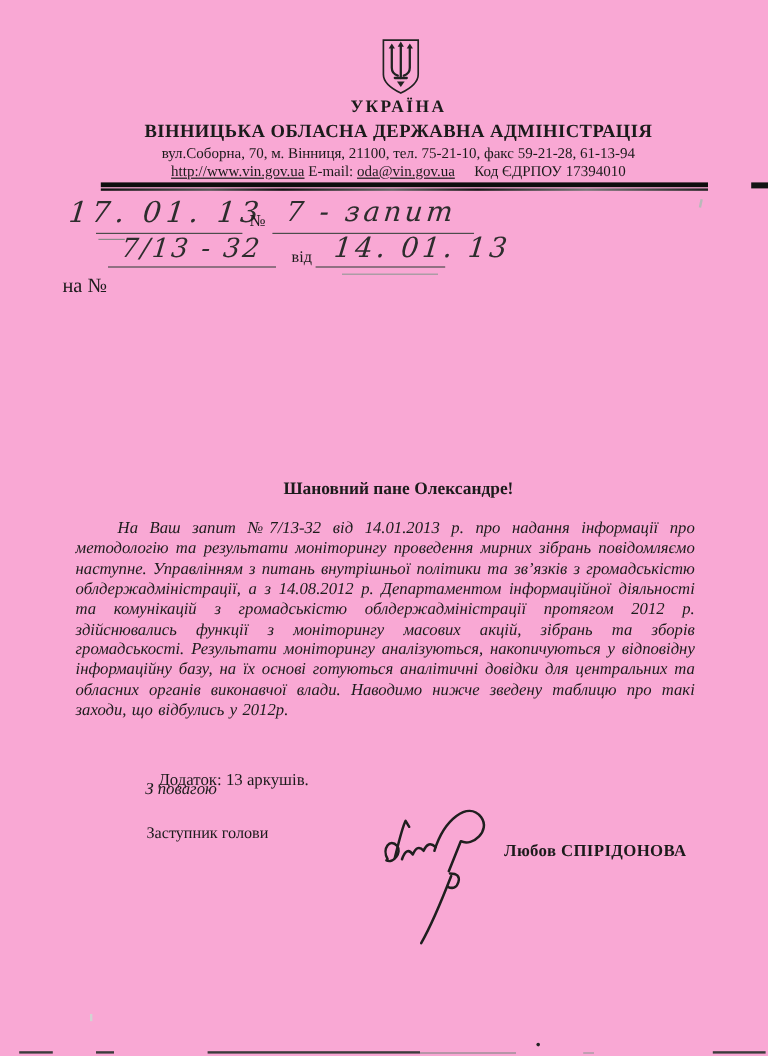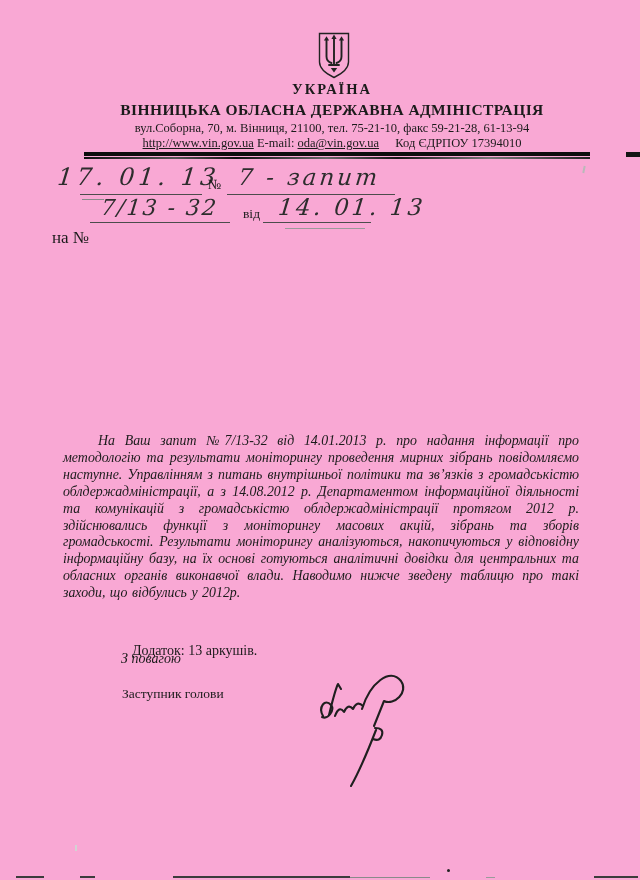--- a/index.html
+++ b/index.html
@@ -109,25 +109,27 @@
 
   <div class="pr-nano">на №</div>
   <div class="hw hw-num2">7/13 - 32</div>
   <div class="pr-vid">від</div>
   <div class="hw hw-date2">14. 01. 13</div>
   <div class="uline ul-c"></div>
   <div class="uline ul-d"></div>
   <div class="uline ul-d2"></div>
   <div class="tick-mark"></div>
 
+  <div class="salutation">Шановний пане Олександре!</div>
   <div class="body-par">На Ваш запит №7/13-32 від 14.01.2013 р. про надання інформації про методологію та результати моніторингу проведення мирних зібрань повідомляємо наступне. Управлінням з питань внутрішньої політики та зв’язків з громадськістю облдержадміністрації, а з 14.08.2012 р. Департаментом інформаційної діяльності та комунікацій з громадськістю облдержадміністрації протягом 2012 р. здійснювались функції з моніторингу масових акцій, зібрань та зборів громадськості. Результати моніторингу аналізуються, накопичуються у відповідну інформаційну базу, на їх основі готуються аналітичні довідки для центральних та обласних органів виконавчої влади. Наводимо нижче зведену таблицю про такі заходи, що відбулись у 2012р.</div>
   <div class="attachment">Додаток: 13 аркушів.</div>
   <div class="closing">З повагою</div>
 
   <div class="sig-title1">Заступник голови</div>
+  <div class="sig-name">Любов СПІРІДОНОВА</div>
 
   <svg class="sig-scribble" viewBox="0 0 128 135" xmlns="http://www.w3.org/2000/svg">
     <g stroke="#1f1f1f" stroke-width="2.1" fill="none" stroke-linecap="round" stroke-linejoin="round">
       <path d="M10 56 c-5 -9 2 -18 8 -11 c4 5 -3 15 -9 12"></path>
       <path d="M16 55 c3 -12 6 -25 9 -31 l3 5"></path>
       <path d="M22 56 q4 -11 9 -4 q4 -9 9 -3 q4 -9 10 -3"></path>
       <path d="M49 49 c8 -26 28 -42 39 -28 c8 11 -7 25 -17 20 l-10 25"></path>
       <path d="M62 68 q9 0 7 7 q-2 7 -9 4"></path>
       <path d="M63 70 C56 88 47 110 38 126"></path>
     </g>

